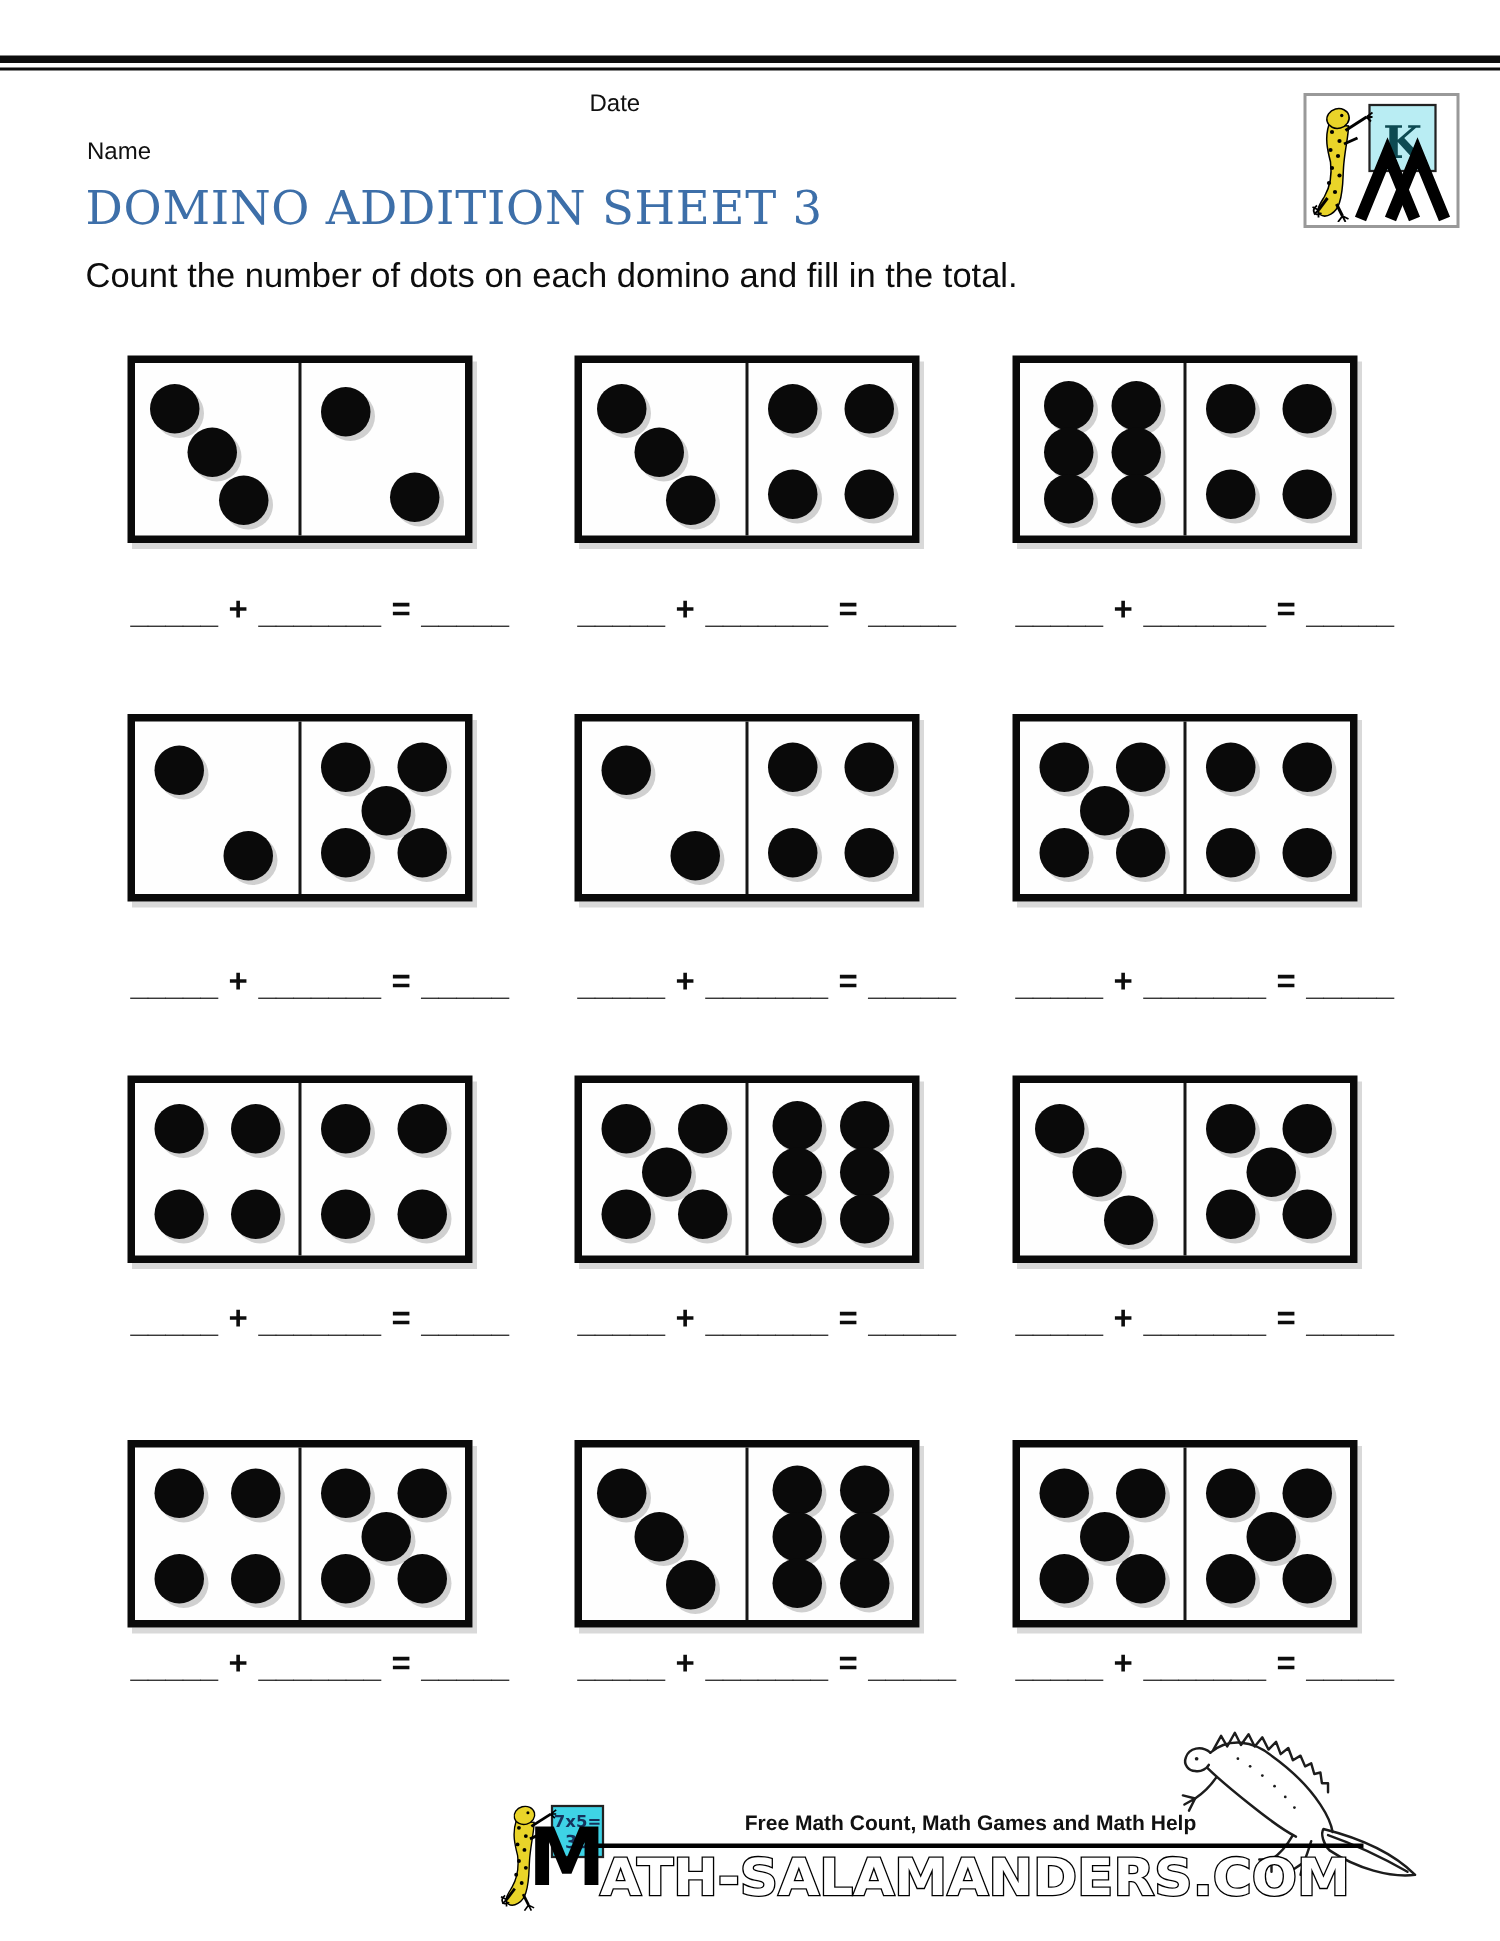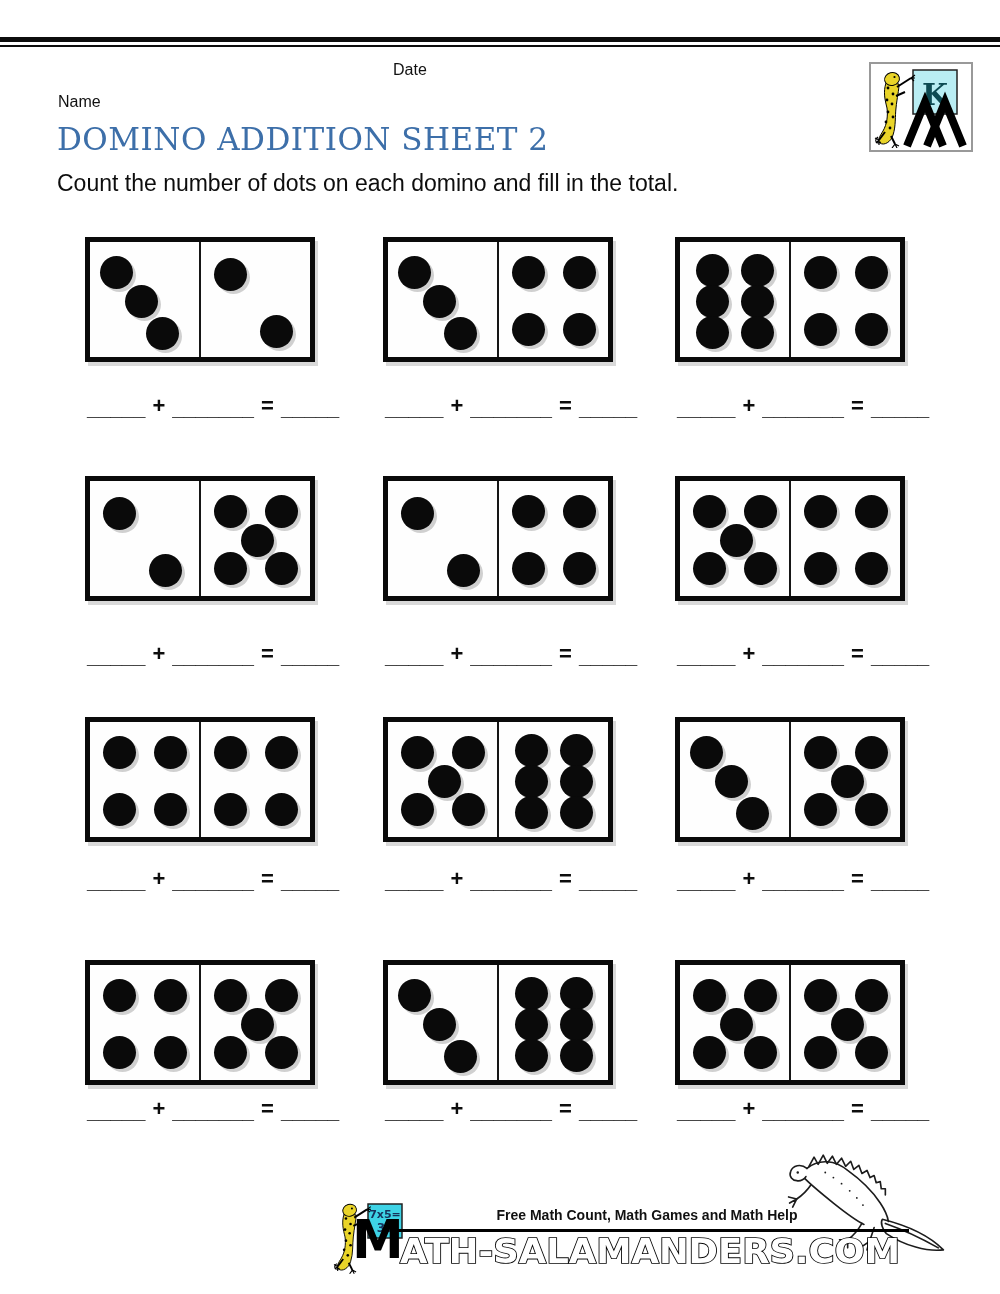--- a/index.html
+++ b/index.html
@@ -88,21 +88,21 @@
           <circle cx="17" cy="34" r="1.4"></circle>
         <circle cx="13" cy="42" r="1.4"></circle>
           <circle cx="18" cy="47" r="1.4"></circle>
         <circle cx="11" cy="52" r="1.4"></circle>
           <circle cx="15" cy="58" r="1.4"></circle>
       </g>
     </g>
   </svg>
 </div>
 
-<div class="abs page-title">DOMINO ADDITION SHEET 2</div>
+<div class="abs page-title">DOMINO ADDITION SHEET 3</div>
 <div class="abs instruction">Count the number of dots on each domino and fill in the total.</div>
 
 <div>
     <div class="domino" style="left: 85px; top: 237px;">
       <div class="half left">
         <div class="pip" style="left: 24%; top: 26%;"></div>
         <div class="pip" style="left: 47%; top: 51%;"></div>
         <div class="pip" style="left: 66%; top: 79%;"></div>
       </div>
       <div class="half">

